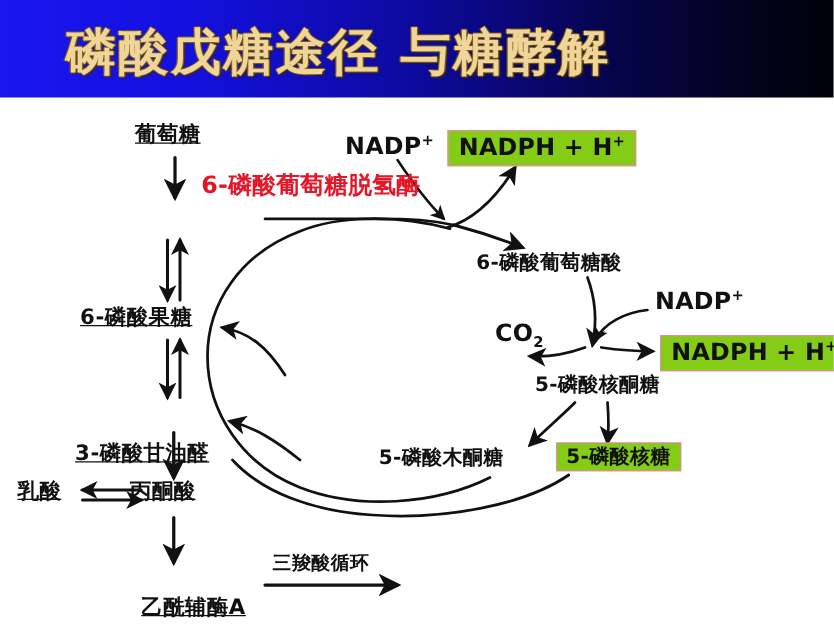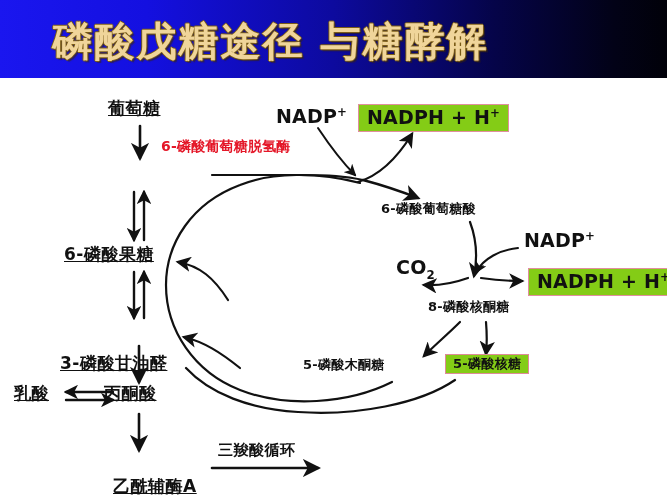--- a/index.html
+++ b/index.html
@@ -44,24 +44,24 @@
   
   .node{
     position:absolute;
     font-family:"DejaVu Sans","Liberation Sans",sans-serif;
     font-weight:bold;
     color:#111111;
     white-space:nowrap;
     line-height:1;
   }
   .cn{font-size:17px;letter-spacing:.5px;text-decoration:underline;}
-  .cn-sm{font-size:13px;letter-spacing:.3px;}
+  .cn-sm{font-size:16px;letter-spacing:.3px;}
   .en{font-size:19px;font-weight:bold;letter-spacing:.2px;}
   .enzyme{
-    font-size:14px;font-weight:bold;color:#e41728;letter-spacing:.2px;
+    font-size:19px;font-weight:bold;color:#e41728;letter-spacing:.2px;
   }
   .cyc-label{font-size:15px;font-weight:bold;letter-spacing:.5px;}
   .boxed{
     border:1.6px solid #e08f9d;
     background:#84cc16;
     padding:3px 8px 4px 8px;
   }
   .boxed-plain{
     border:1.6px solid #de8a98;
     background:#84cc16;
@@ -177,19 +177,19 @@
   </div>
 
   <div class="node en" style="left:524px;top:231px;">
     <span>NADP</span><sup>+</sup>
   </div>
 
   <div class="node en boxed" style="left:528px;top:268px;">
     <span>NADPH + H</span><sup>+</sup>
   </div>
 
-  <div class="node cn-sm" style="left:428px;top:300px;">8-磷酸核酮糖</div>
+  <div class="node cn-sm" style="left:428px;top:300px;">5-磷酸核酮糖</div>
 
   <div class="node cn-sm" style="left:303px;top:358px;">5-磷酸木酮糖</div>
 
   <div class="node cn-sm boxed-plain" style="left:445px;top:354px;">5-磷酸核糖</div>
 
 </div>
 
 </body></html>

